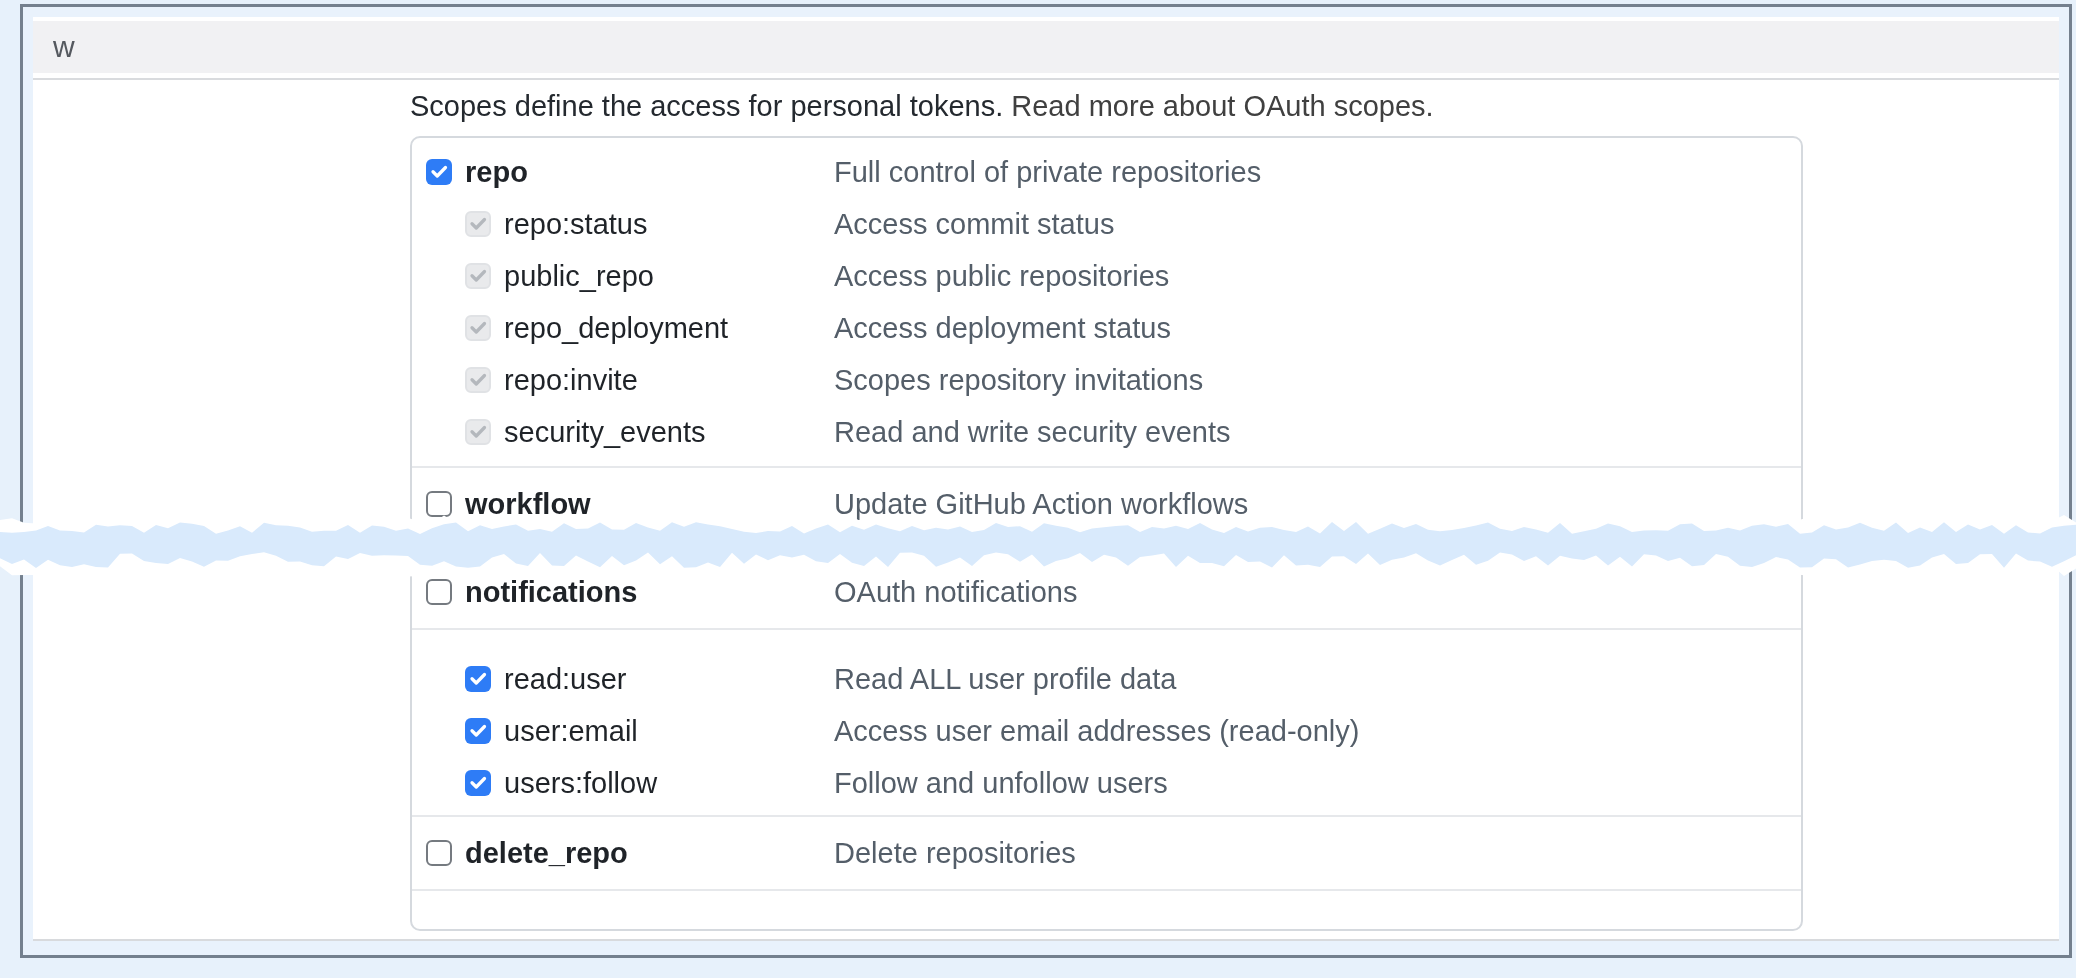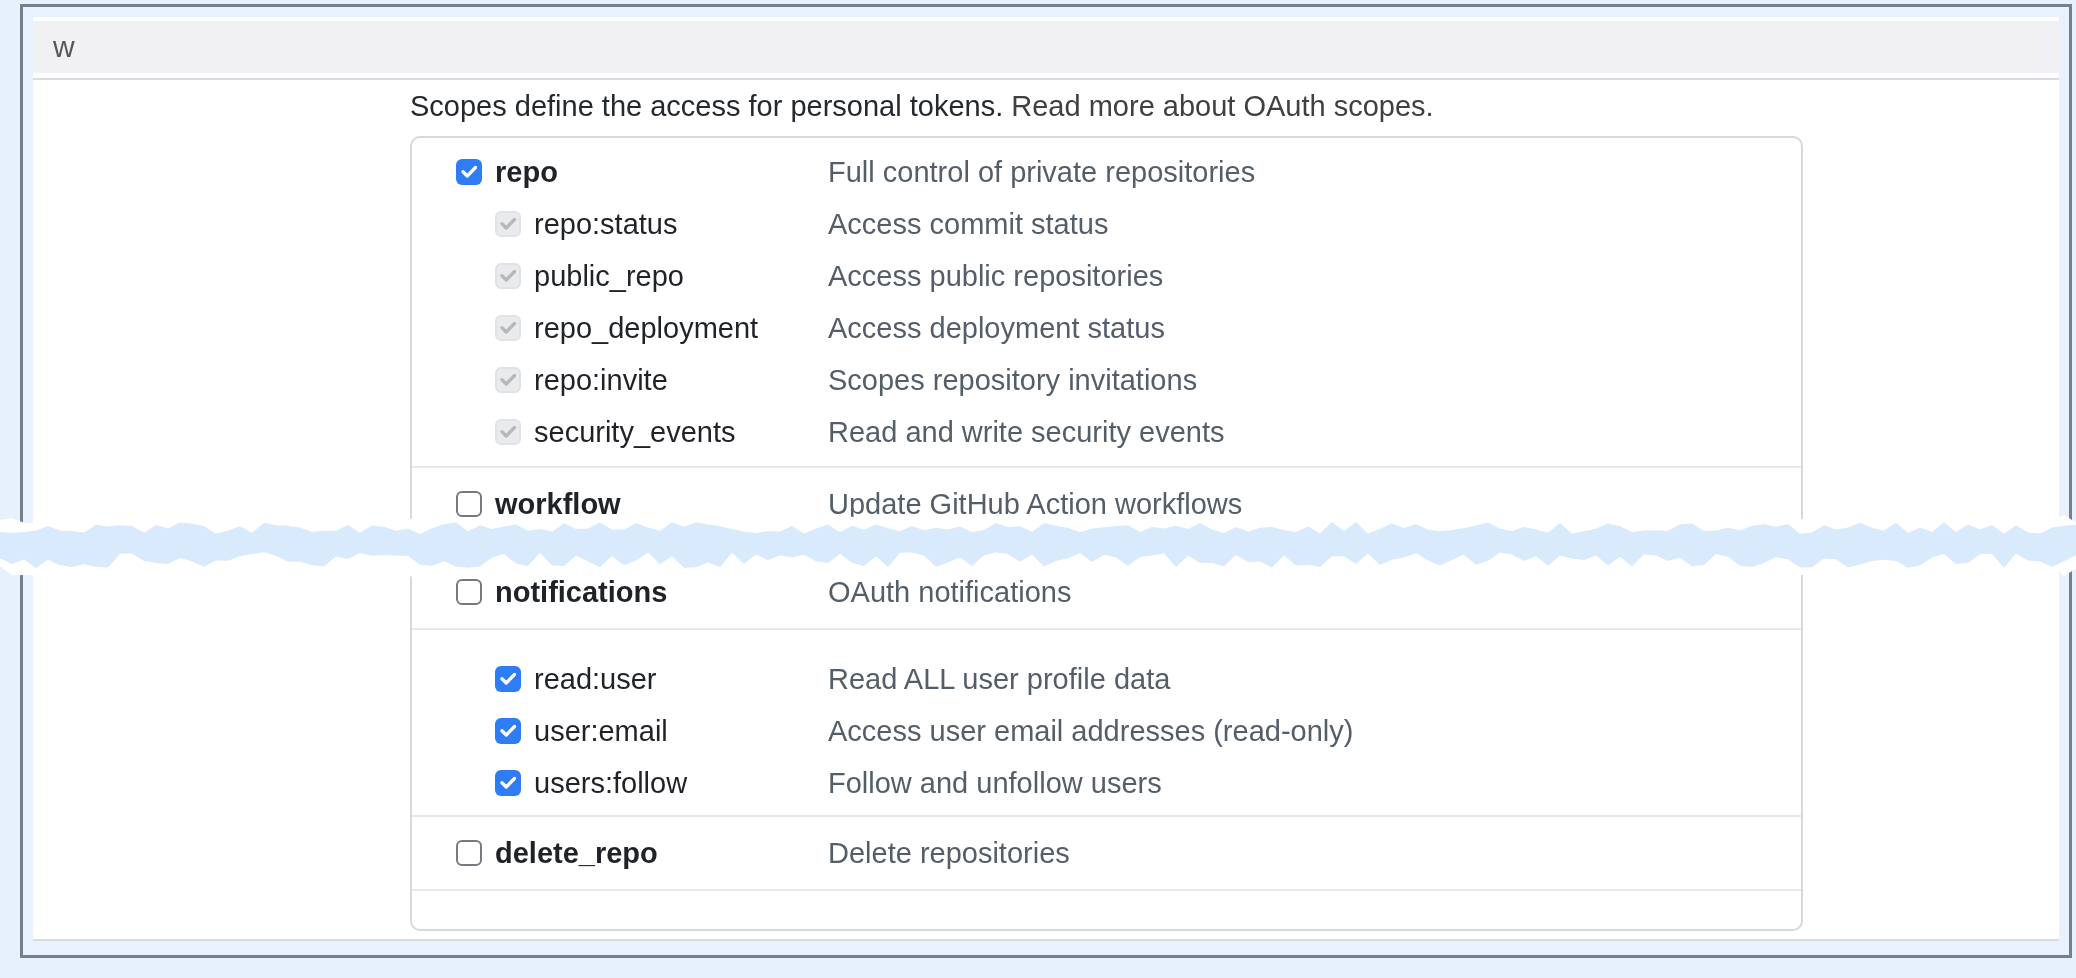--- a/index.html
+++ b/index.html
@@ -61,22 +61,21 @@
   .scope-section:first-child { border-top:none; }
   .sec-pad-repo   { padding:14px 0 8px 0; }
   .sec-pad-plain  { padding:16px 0 16px 0; }
   .sec-pad-user   { padding:16px 0 6px 0; }
   .hidden-gap     { height:14px; }
   .cut-sliver     { height:40px; }
 
   .row {
     position:relative;
     display:flex; align-items:center;
-    padding-left:20px;
-    margin-left:24px;
+    padding-left:14px;
   }
   .row.parent { height:40px; }
   .row.child  { height:52px; }
   .subrows { margin-top:6px; }
   .subrows.tight { margin-top:7px; }
 
   .cb {
     width:26px; height:26px; flex:0 0 26px;
     border-radius:6px;
     margin-right:13px;
@@ -87,21 +86,21 @@
   .cb svg { width:20px; height:20px; display:block; }
   .cb.unchecked { background:#fff; border:2.5px solid #757a80; }
   .cb.checked { background:#2e7cf6; border:none; }
   .cb.checked svg path { stroke:#ffffff; }
   .cb.checked-disabled { background:#e9eaec; border:2px solid #e0e2e5; cursor:default; }
   .cb.checked-disabled svg path { stroke:#b4b8bd; }
 
   .scope-label { font-size:29px; color:#1f2328; cursor:pointer; }
   .row.parent .scope-label { font-weight:700; }
   .scope-desc {
-    position:absolute; left:392px;
+    position:absolute; left:422px;
     font-size:29px; color:#545e69;
   }
 
   
   .tear {
     position:absolute; left:0; top:514px;
     width:2076px; height:64px;
     z-index:9; pointer-events:none;
   }
   .tear svg { display:block; width:2076px; height:64px; }

